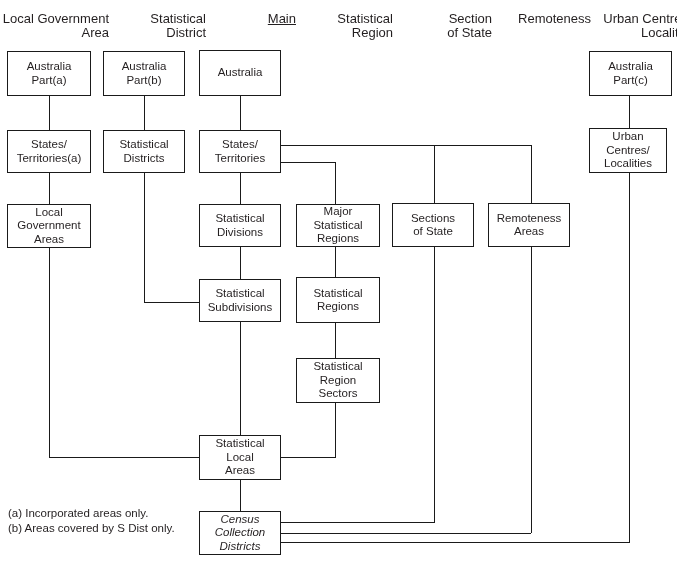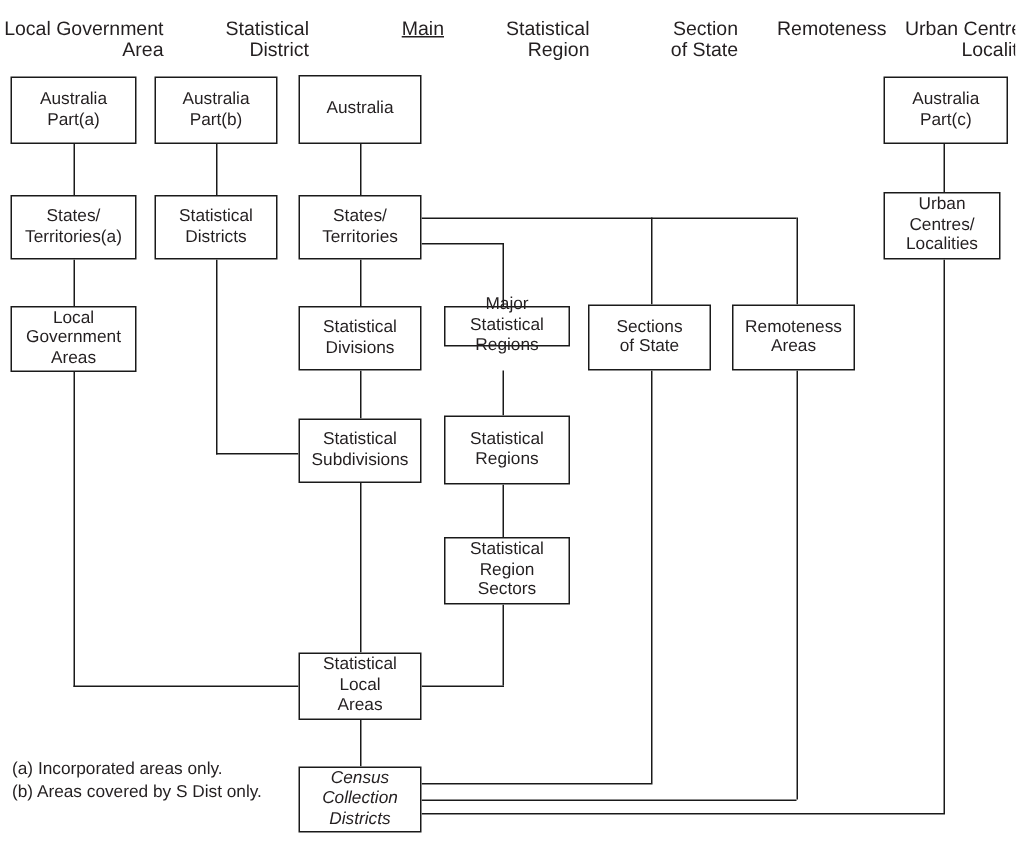--- a/index.html
+++ b/index.html
@@ -95,21 +95,21 @@
   <div class="box" style="left:199px; top:130px; width:82px; height:43px;">States/
 Territories</div>
   <div class="box" style="left:589px; top:128px; width:78px; height:45px;">Urban Centres/
 Localities</div>
 
   <div class="box" style="left:7px;   top:204px; width:84px; height:44px;">Local
 Government
 Areas</div>
   <div class="box" style="left:199px; top:204px; width:82px; height:43px;">Statistical
 Divisions</div>
-  <div class="box" style="left:296px; top:204px; width:84px; height:27px;">Major
+  <div class="box" style="left:296px; top:204px; width:84px; height:43px;">Major
 Statistical
 Regions</div>
   <div class="box" style="left:392px; top:203px; width:82px; height:44px;">Sections
 of State</div>
   <div class="box" style="left:488px; top:203px; width:82px; height:44px;">Remoteness
 Areas</div>
 
   <div class="box" style="left:199px; top:279px; width:82px; height:43px;">Statistical
 Subdivisions</div>
   <div class="box" style="left:296px; top:277px; width:84px; height:46px;">Statistical

